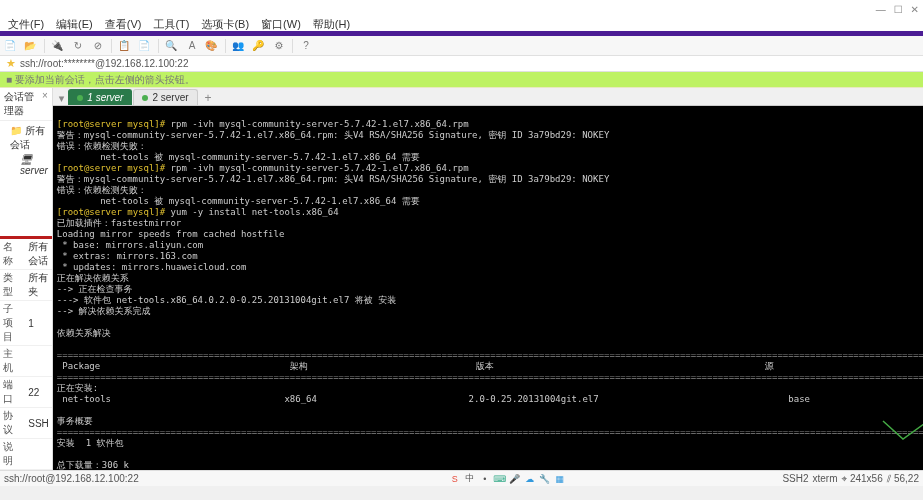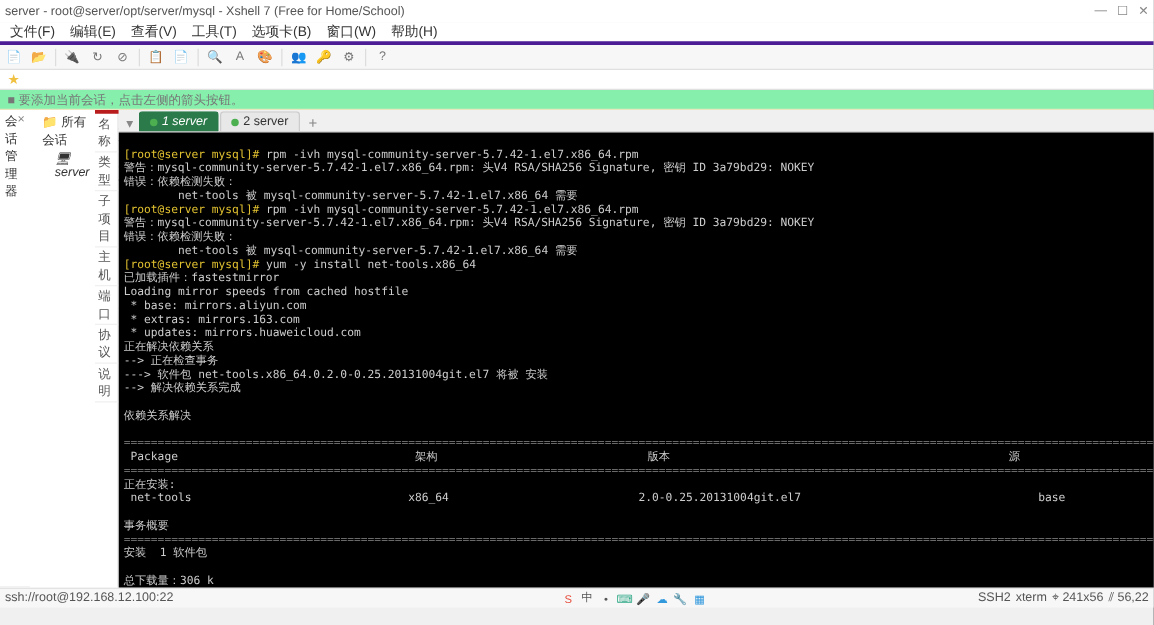--- a/index.html
+++ b/index.html
@@ -1,28 +1,28 @@
 <!DOCTYPE html>
 <html><head>
   <meta charset="utf-8">
   <style>
     * { margin: 0; padding: 0; box-sizing: border-box; }
     body { font-family: "Microsoft YaHei", sans-serif; font-size: 11px; background: #f0f0f0; width: 923px; height: 500px; overflow: hidden; position: relative; }
     .titlebar { height: 18px; background: #fff; display: flex; align-items: center; padding: 0 4px; font-size: 10px; color: #555; }
     .titlebar .win-controls { margin-left: auto; display: flex; gap: 8px; font-size: 10px; color: #888; }
-    .menubar { height: 18px; background: #fff; display: flex; align-items: center; padding: 0 4px; font-size: 11px; color: #333; gap: 4px; border-bottom: 3px solid #4c1d95; }
+    .menubar { height: 18px; background: #fff; display: flex; align-items: center; padding: 0 4px; font-size: 11px; color: #333; gap: 4px; border-bottom: 5px solid #4c1d95; }
     .menubar span { padding: 0 4px; }
     .toolbar { height: 20px; background: #f7f7f7; display: flex; align-items: center; padding: 0 4px; gap: 6px; border-bottom: 1px solid #e0e0e0; }
     .toolbar-icon { width: 14px; height: 14px; display: inline-flex; align-items: center; justify-content: center; color: #777; font-size: 10px; }
     .toolbar-sep { width: 1px; height: 14px; background: #ddd; }
     .addressbar { height: 16px; background: #fff; display: flex; align-items: center; padding: 0 6px; font-size: 10px; color: #555; border-bottom: 1px solid #e0e0e0; }
     .addressbar .star { color: #f0c040; margin-right: 4px; font-size: 11px; }
-    .hintbar { height: 16px; background: #86efac; display: flex; align-items: center; padding: 0 6px; font-size: 10px; color: #777; border-bottom: 1px solid #e8e8c0; text-align: right; }
+    .hintbar { height: 16px; background: #bef264; display: flex; align-items: center; padding: 0 6px; font-size: 10px; color: #777; border-bottom: 1px solid #e8e8c0; text-align: right; }
     .main { display: flex; height: 382px; }
-    .sidebar { width: 95px; background: #fff; border-right: 1px solid #ddd; display: flex; flex-direction: row; font-size: 10px; }
+    .sidebar { width: 95px; background: #fff; border-right: 1px solid #ddd; display: flex; flex-direction: column; font-size: 10px; }
     .side-title { padding: 2px 4px; color: #333; border-bottom: 1px solid #eee; display: flex; justify-content: space-between; }
     .side-title .x { color: #888; }
     .side-tree { flex: 1; padding: 2px 4px; }
     .side-tree div { padding: 1px 0 1px 6px; color: #333; }
     .side-tree .child { padding-left: 16px; font-style: italic; }
     .side-props { border-top: 3px solid #b91c1c; }
     .side-props table { width: 100%; font-size: 10px; border-collapse: collapse; }
     .side-props td { padding: 1px 3px; border-bottom: 1px solid #f0f0f0; color: #333; }
     .side-props td:first-child { width: 40px; color: #555; }
     .term-area { flex: 1; background: #fff; display: flex; flex-direction: column; }
@@ -38,21 +38,20 @@
     .statusbar { height: 16px; background: #f7f7f7; display: flex; align-items: center; padding: 0 4px; font-size: 10px; color: #555; border-top: 1px solid #ddd; }
     .statusbar .right { margin-left: auto; display: flex; gap: 4px; align-items: center; }
     .st-icon-row { display: flex; gap: 3px; align-items: center; margin: 0 8px; }
     .st-ic { width: 12px; height: 12px; font-size: 9px; display: inline-flex; align-items: center; justify-content: center; }
     .hr { color: #888; }
   </style>
 </head>
 <body>
 
 <div class="titlebar">
-  <span>server - root@server/opt/server/mysql - Xshell 7 (Free for Home/School)</span>
   <div class="win-controls">
     <span>—</span>
     <span>☐</span>
     <span>✕</span>
   </div>
 </div>
 
 <div class="menubar">
   <span>文件(F)</span>
   <span>编辑(E)</span>
@@ -80,20 +79,21 @@
   <span class="toolbar-sep"></span>
   <span class="toolbar-icon">👥</span>
   <span class="toolbar-icon">🔑</span>
   <span class="toolbar-icon">⚙</span>
   <span class="toolbar-sep"></span>
   <span class="toolbar-icon">?</span>
 </div>
 
 <div class="addressbar">
   <span class="star">★</span>
+  <span>ssh://root:********@192.168.12.100:22</span>
 </div>
 
 <div class="hintbar">
   <span>■ 要添加当前会话，点击左侧的箭头按钮。</span>
 </div>
 
 <div class="main">
   <div class="sidebar">
     <div class="side-title">
       <span>会话管理器</span>

